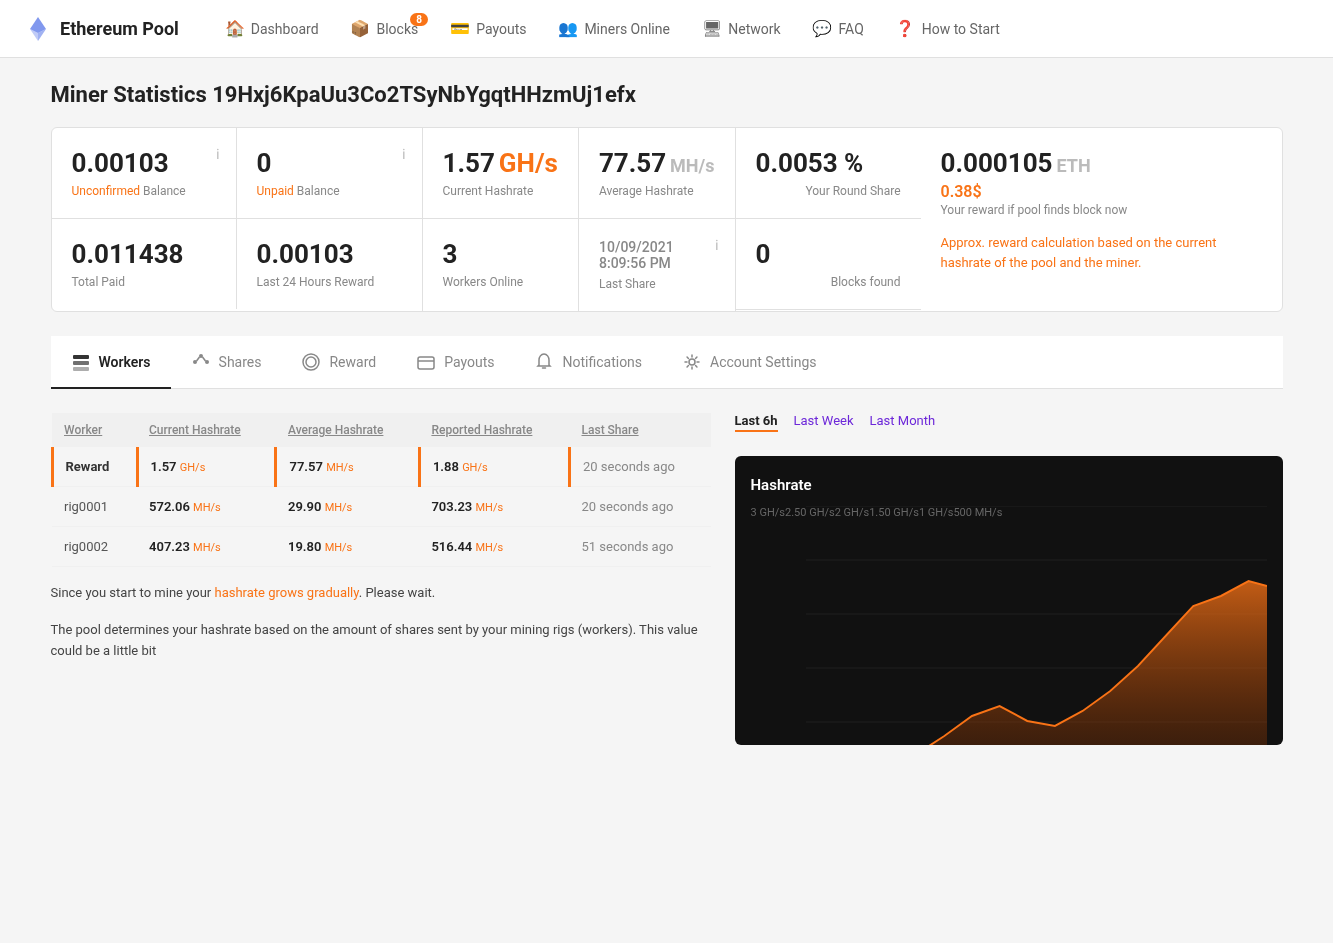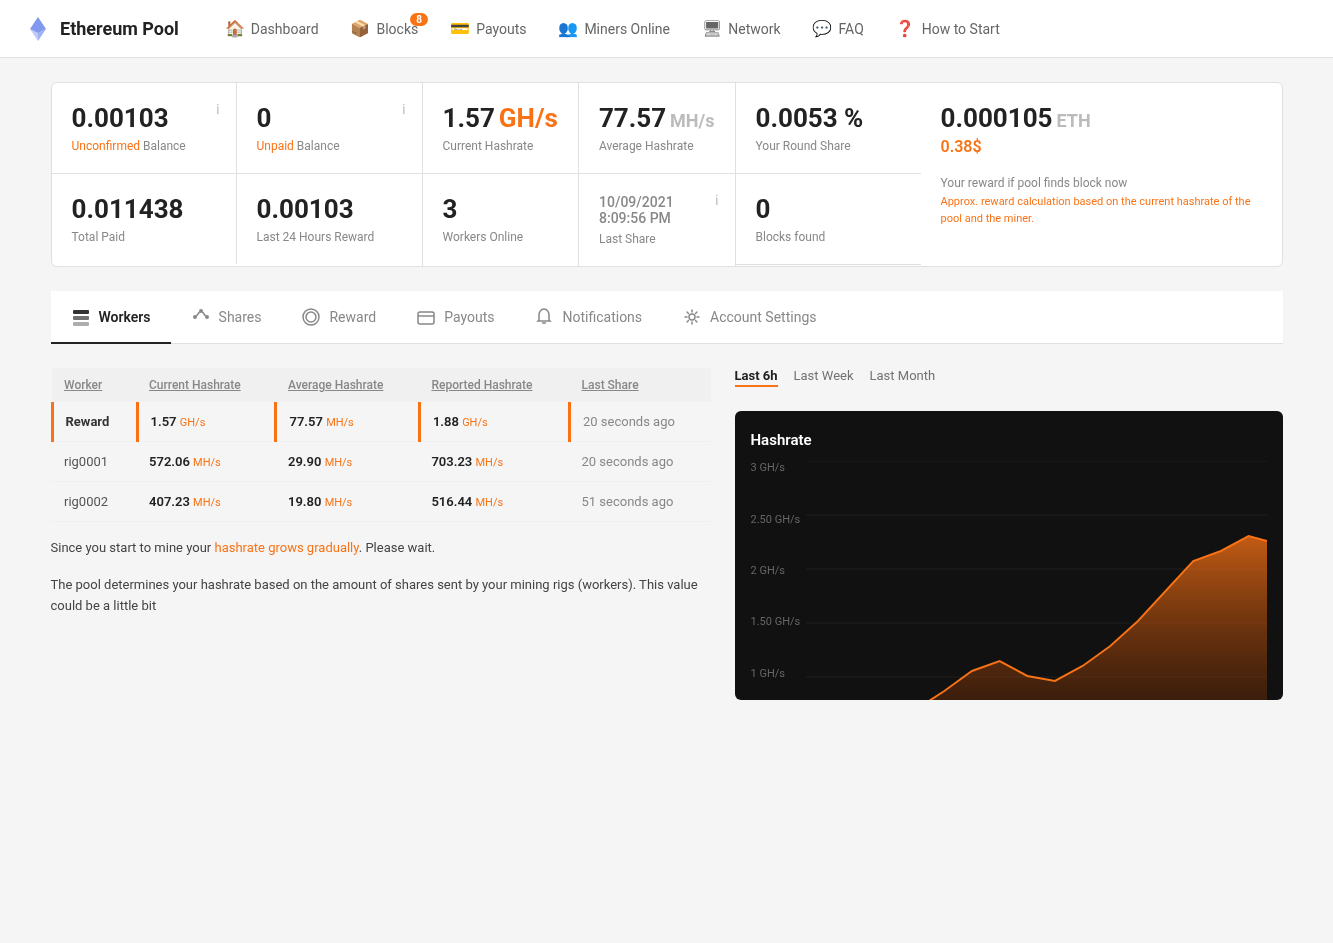--- a/index.html
+++ b/index.html
@@ -67,28 +67,28 @@
     .val-orange-unit { color: #f97316; font-size: 11px; }
     .time-gray { color: #888; }
     .total-row td { border-left: 3px solid #f97316; }
     .worker-name { color: #555; }
 
     .info-text { margin-top: 16px; font-size: 13px; color: #444; line-height: 1.6; }
     .link-orange { color: #f97316; text-decoration: none; }
 
     
     .time-filters { display: flex; gap: 16px; margin-bottom: 24px; }
-    .time-filter { color: #737373; cursor: pointer; font-size: 13px; padding-bottom: 2px; }
+    .time-filter { color: #6d28d9; cursor: pointer; font-size: 13px; padding-bottom: 2px; }
     .time-filter.active { color: #222; font-weight: 700; border-bottom: 2px solid #f97316; }
 
     
     .chart-container { background: #111; border-radius: 6px; padding: 20px 16px 12px; height: 289px; position: relative; overflow: hidden; }
     .chart-title { color: #fff; font-size: 15px; font-weight: 600; margin-bottom: 12px; }
     .chart-area { position: relative; width: 100%; height: 270px; }
-    .chart-grid-labels { position: absolute; left: 0; top: 0; bottom: 0; display: flex; flex-direction: column; justify-content: space-between; }
+    .chart-grid-labels { position: absolute; left: 0; top: 0; bottom: 0; display: flex; flex-direction: row; justify-content: space-between; }
     .grid-label { color: #666; font-size: 11px; }
     .chart-svg { position: absolute; left: 55px; right: 0; top: 0; bottom: 0; width: calc(100% - 55px); height: 100%; }
   </style>
 </head>
 <body>
 
 <nav class="navbar">
   <div class="logo">
     <svg class="logo-icon" viewBox="0 0 28 28" fill="none">
       <polygon points="14,2 22,14 14,18 6,14" fill="#627EEA" opacity="0.8"></polygon>
@@ -124,20 +124,21 @@
       <span>FAQ</span>
     </div>
     <div class="nav-item">
       <span class="nav-icon">❓</span>
       <span>How to Start</span>
     </div>
   </div>
 </nav>
 
 <div class="main">
+  <h1 class="page-title">Miner Statistics 19Hxj6KpaUu3Co2TSyNbYgqtHHzmUj1efx</h1>
 
   <div class="stats-container">
 
     <div style="display:flex; flex-direction:column; flex:0 0 auto; border-right:1px solid #e0e0e0;">
       <div style="display:flex; border-bottom:1px solid #e0e0e0;">
         <div class="stat-card" style="min-width:185px; border-right:1px solid #e0e0e0;">
           <div class="stat-info">ℹ</div>
           <div class="stat-value">
             <span>0.00103</span>
           </div>
@@ -206,21 +207,21 @@
           <div class="stat-value" style="font-size:14px; font-weight:500; color:#888;">
             <span>10/09/2021 8:09:56 PM</span>
           </div>
           <div class="stat-label label-gray">
             <span class="label-gray">Last Share</span>
           </div>
         </div>
       </div>
     </div>
 
-    <div style="display:flex; flex-direction:column; flex:0 0 auto;">
+    <div style="display:flex; flex-direction:column; flex:0 0 auto;text-align:right;">
       <div style="display:flex; border-bottom:1px solid #e0e0e0;">
         <div class="stat-card" style="min-width:185px;">
           <div class="stat-value">
             <span>0.0053 %</span>
           </div>
           <div class="stat-label label-gray">Your Round Share</div>
         </div>
       </div>
       <div style="display:flex; border-bottom:1px solid #e0e0e0;">
         <div class="stat-card" style="min-width:185px;">
@@ -231,22 +232,22 @@
         </div>
       </div>
     </div>
 
     <div style="min-width:200px; padding:20px; display:flex; flex-direction:column; justify-content:flex-start;">
       <div class="stat-value">
         <span>0.000105</span>
         <span style="color:#bbb; font-size:18px; font-weight:700;">ETH</span>
       </div>
       <div style="color:#f97316; font-size:16px; font-weight:600; margin-top:4px;">0.38$</div>
-      <div style="color:#888; font-size:12px; margin-top:20px;">Your reward if pool finds block now</div>
-      <div style="color:#f97316; font-size:11px; margin-top:4px; line-height:1.5;">Approx. reward calculation based on the current hashrate of the pool and the miner.</div>
+      <div style="color:#888; font-size:12px; margin-top:2px;">Your reward if pool finds block now</div>
+      <div style="color:#f97316; font-size:13px; margin-top:16px; line-height:1.5;">Approx. reward calculation based on the current hashrate of the pool and the miner.</div>
     </div>
   </div>
 
   <div class="tab-nav">
     <div class="tab-item active">
       <span style="font-size:18px;">
         <svg width="20" height="20" viewBox="0 0 20 20" fill="none" style="vertical-align:middle">
           <rect x="2" y="2" width="16" height="4" rx="1" fill="#333"></rect>
           <rect x="2" y="8" width="16" height="4" rx="1" fill="#333" opacity="0.7"></rect>
           <rect x="2" y="14" width="16" height="4" rx="1" fill="#333" opacity="0.4"></rect>

